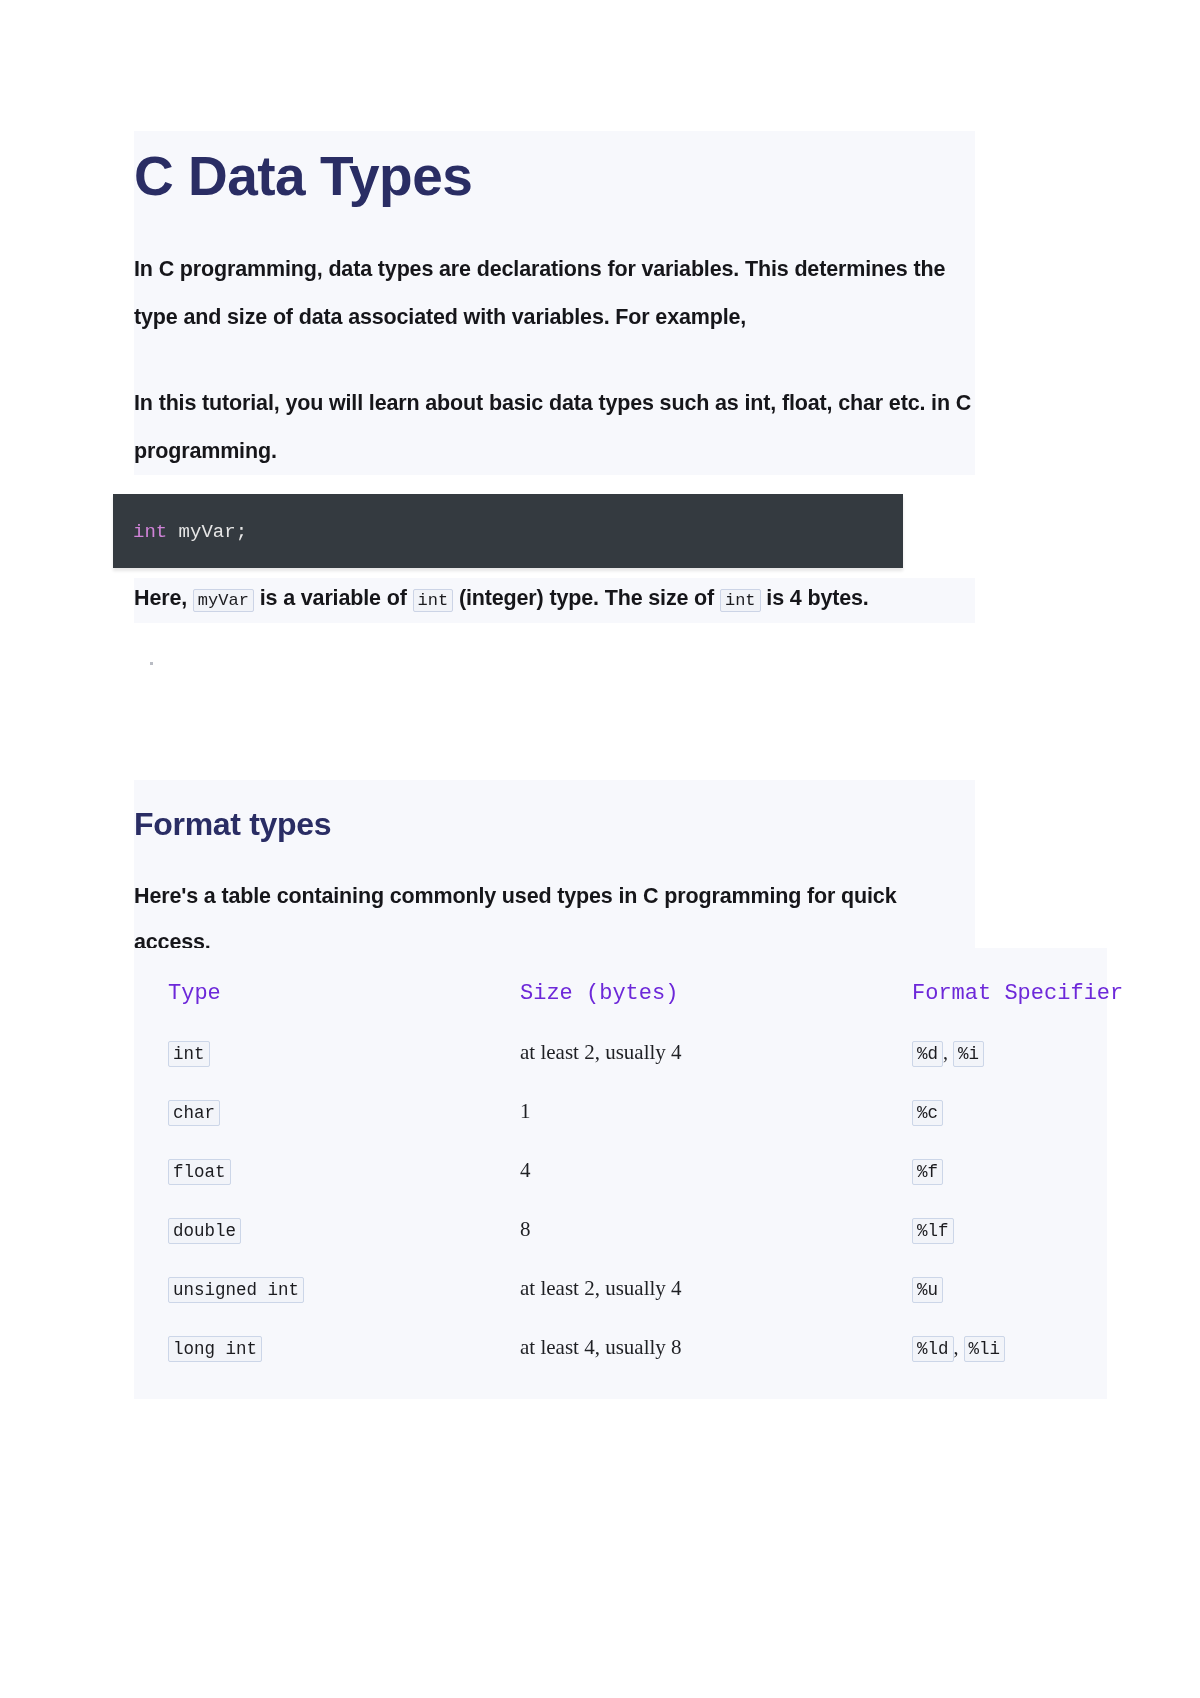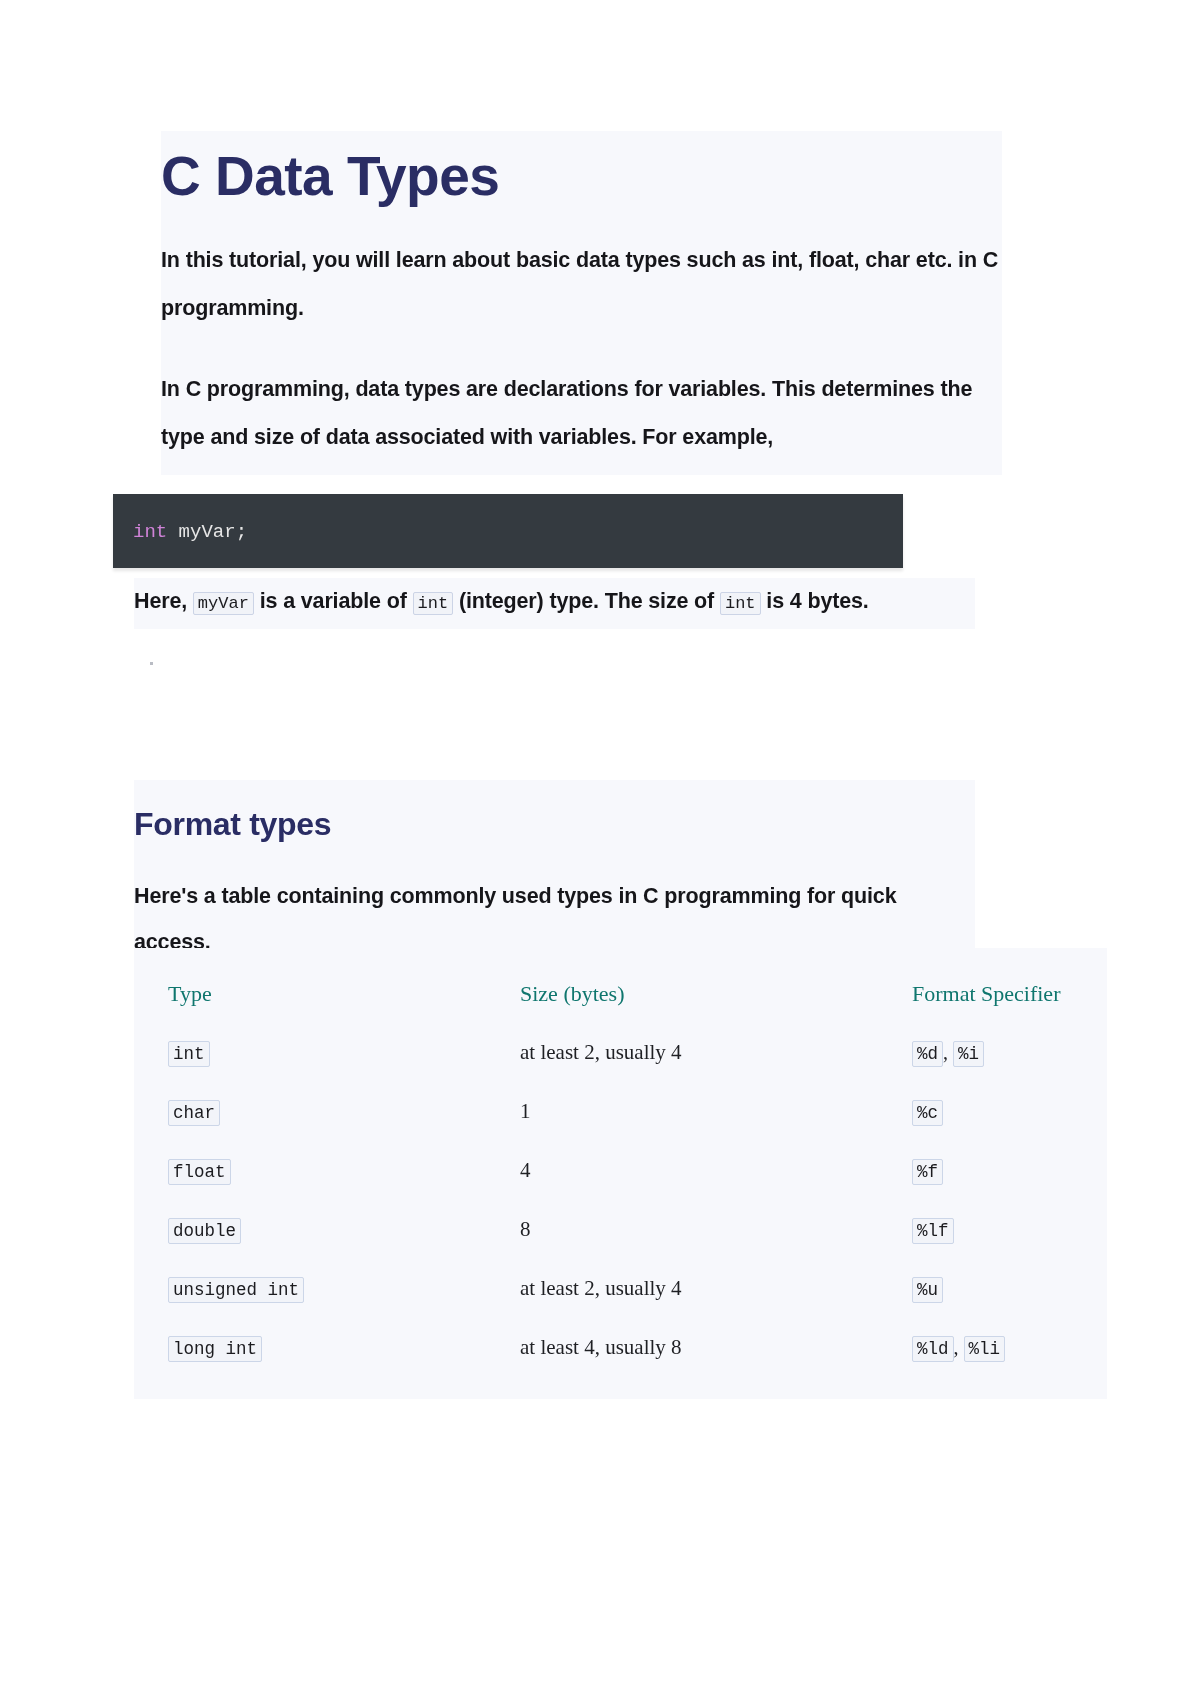--- a/index.html
+++ b/index.html
@@ -22,21 +22,20 @@
     left: 0;
     top: 0;
     width: 1200px;
     height: 1698px;
     background: #ffffff;
   }
 
   
   .panel {
     background: #f7f8fc;
-    margin-left: 27px;
   }
 
   
   .intro-block {
     position: absolute;
     left: 134px;
     top: 131px;
     width: 841px;
     padding: 0;
   }
@@ -90,21 +89,21 @@
     position: absolute;
     left: 134px;
     top: 578px;
     width: 841px;
     background: #f7f8fc;
     padding: 4px 0 6px 0;
   }
   .here-line {
     margin: 0;
     font-size: 21.5px;
-    line-height: 38px;
+    line-height: 32px;
     color: #16161a;
     font-weight: 600;
     letter-spacing: -0.15px;
     white-space: nowrap;
   }
 
   code.inline {
     font-family: "Liberation Mono", "DejaVu Sans Mono", monospace;
     font-size: 17px;
     font-weight: normal;
@@ -171,24 +170,24 @@
   }
   table.types th,
   table.types td {
     text-align: left;
     vertical-align: middle;
     border: none;
     padding: 0;
     height: 59px;
   }
   table.types th {
-    font-family: Liberation Serif, serif;
+    font-family: Liberation Mono, monospace;
     font-weight: normal;
     font-size: 22px;
-    color: #0f766e;
+    color: #6d28d9;
   }
   table.types td {
     font-family: "Liberation Serif", "DejaVu Serif", serif;
     font-size: 21px;
     color: #1f2024;
   }
   .col-type   { width: 352px; padding-left: 34px !important; }
   .col-size   { width: 392px; }
   .col-fmt    { width: 227px; }
   table.types tr > *:first-child { padding-left: 34px; }
@@ -205,22 +204,22 @@
   }
   .fmt-sep { font-family: "Liberation Serif", serif; font-size: 20px; }
 </style>
 </head>
 <body>
 
 <div class="page">
 
   <div class="intro-block panel">
     <h1 class="page-title">C Data Types</h1>
+    <p class="para second">In C programming, data types are declarations for variables. This determines the type and size of data associated with variables. For example,</p>
     <p class="para first">In this tutorial, you will learn about basic data types such as int, float, char etc. in C programming.</p>
-    <p class="para second">In C programming, data types are declarations for variables. This determines the type and size of data associated with variables. For example,</p>
   </div>
 
   <div class="code-block">
     <div class="code-line"><span class="tok-kw">int</span><span> myVar;</span></div>
   </div>
 
   <div class="here-block">
     <p class="here-line"><span>Here, </span><code class="inline">myVar</code><span> is a variable of </span><code class="inline">int</code><span> (integer) type. The size of </span><code class="inline">int</code><span> is 4 bytes.</span></p>
   </div>
 

